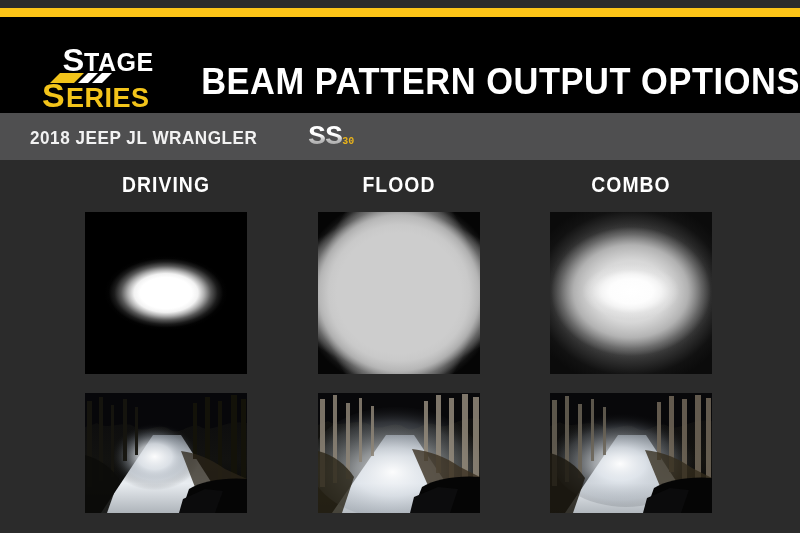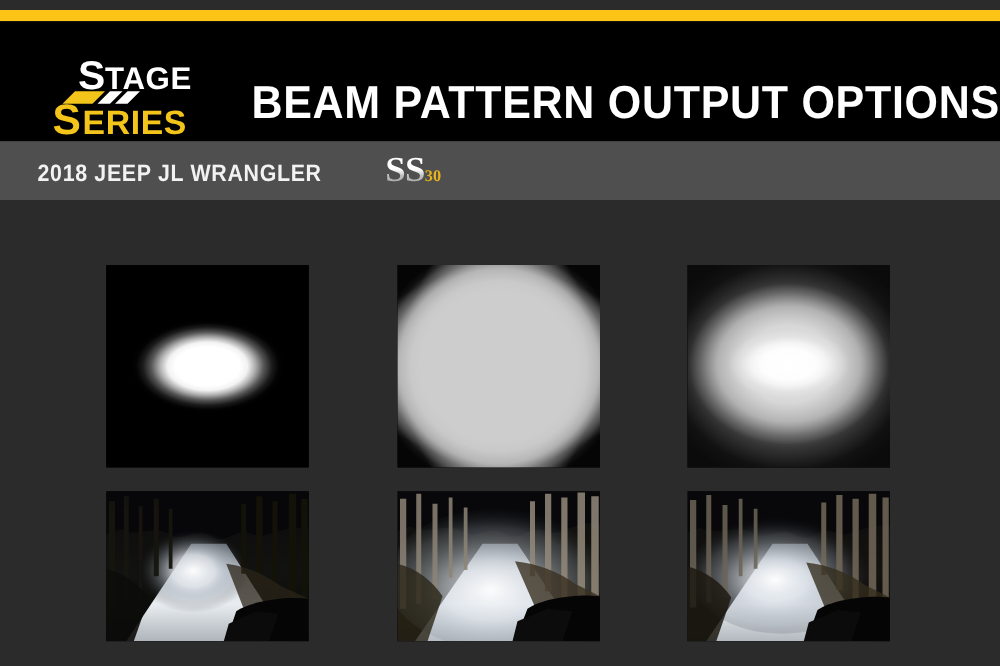--- a/index.html
+++ b/index.html
@@ -59,35 +59,35 @@
     font-family: "Liberation Sans Narrow", "Liberation Sans", sans-serif;
     font-size: 19px;
     font-weight: 700;
     letter-spacing: 0.6px;
     transform: scaleX(0.9);
     transform-origin: left center;
     white-space: nowrap;
   }
   .sub-model {
     display: flex; align-items: baseline;
-    font-family: Liberation Serif, serif;
+    font-family: Liberation Mono, monospace;
     font-weight: 700;
     white-space: nowrap;
   }
   .sub-model .ss {
     font-size: 28px;
     letter-spacing: -0.5px;
     background: linear-gradient(180deg, #ffffff 0%, #ffffff 45%, #bdbdbd 62%, #8f8f8f 100%);
     -webkit-background-clip: text;
     background-clip: text;
     color: transparent;
     transform: scaleX(1.05);
   }
   .sub-model .num {
-    font-size: 13px;
+    font-size: 10px;
     color: #e8b21a;
     letter-spacing: 0px;
     margin-left: 1px;
   }
 
   
   .labels {
     position: absolute; left: 0; top: 172px; width: 800px; height: 26px;
   }
   .col-label {
@@ -192,20 +192,25 @@
   <div class="subbar">
     <div class="subbar-inner">
       <span class="sub-vehicle">2018 JEEP JL WRANGLER</span>
       <span class="sub-model">
         <span class="ss">SS</span>
         <span class="num">30</span>
       </span>
     </div>
   </div>
 
+  <div class="labels">
+    <div class="col-label c0">DRIVING</div>
+    <div class="col-label c1">FLOOD</div>
+    <div class="col-label c2">COMBO</div>
+  </div>
 
   <div class="pattern" style="left:85px">
     <div class="fill beam-driving"></div>
   </div>
   <div class="pattern" style="left:318px">
     <div class="fill beam-flood"></div>
   </div>
   <div class="pattern" style="left:550px">
     <div class="fill beam-combo"></div>
   </div>

